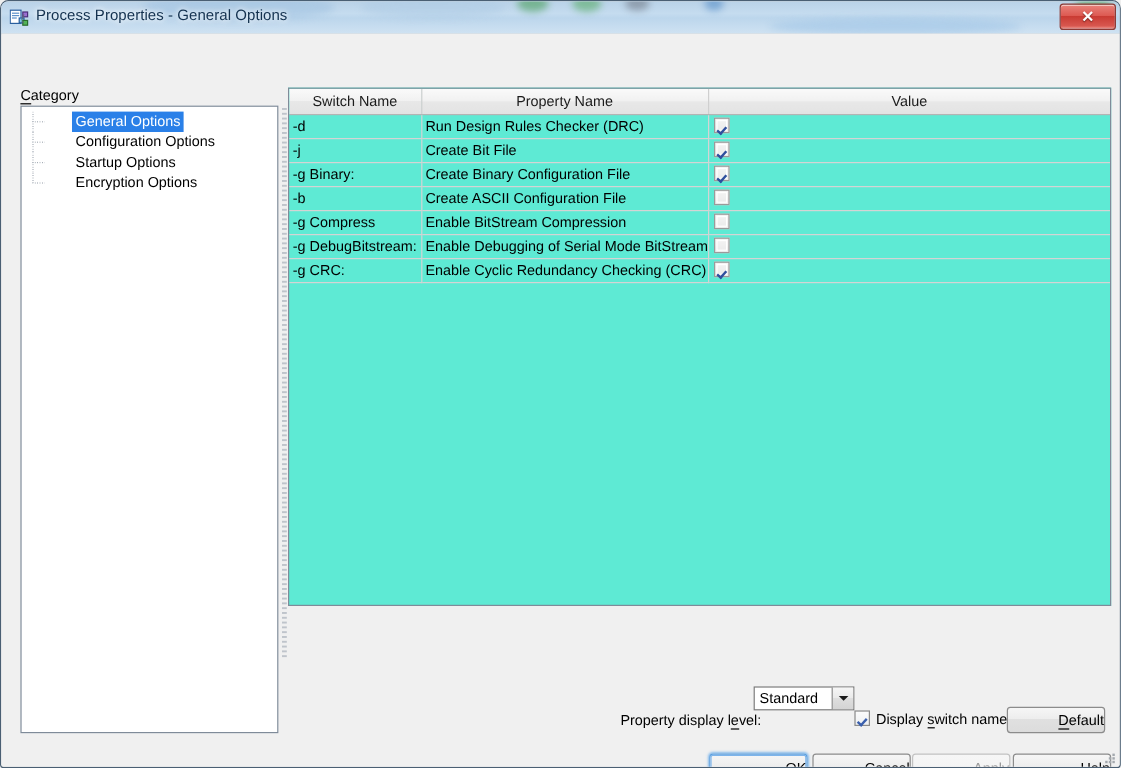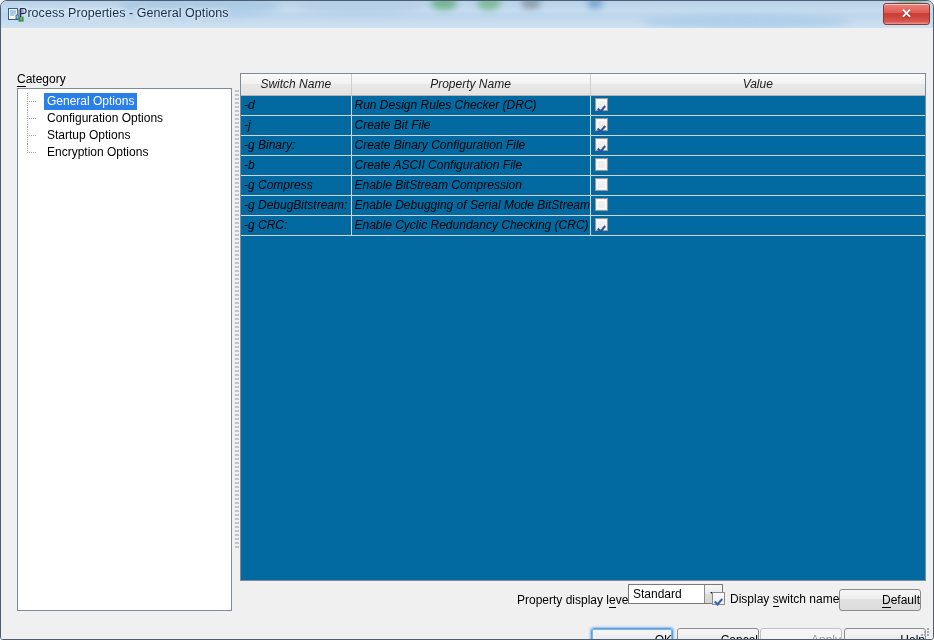--- a/index.html
+++ b/index.html
@@ -50,21 +50,21 @@
   }
   .gb { position:absolute; border-radius: 50%; }
 
   #title-icon {
     position: absolute;
     left: 7px; top: 6px;
     width: 17px; height: 16px;
   }
   #title-text {
     position: absolute;
-    left: 18px; top: 5px;
+    left: 29px; top: 5px;
     font-size: 12.5px;
     color: #13314f;
     letter-spacing: .05px;
     text-shadow: 0 0 4px rgba(255,255,255,.95), 0 0 7px rgba(255,255,255,.85);
     white-space: nowrap;
   }
 
   
   #close-btn {
     position: absolute;
@@ -122,20 +122,21 @@
     line-height: 17px;
     padding-left: 26px;
     font-size: 12px;
     color: #000;
     white-space: nowrap;
     cursor: default;
   }
   .tree-item .lbl {
     display: inline-block;
     padding: 0 3px;
+    margin-left: 16px;
   }
   .tree-item.selected .lbl {
     background: #2a80e8;
     color: #fff;
   }
   
   .tree-item::before {
     content: "";
     position: absolute;
     left: 9px; top: 0; bottom: 0;
@@ -160,26 +161,25 @@
     width: 4px; height: 460px;
     background-image: linear-gradient(to bottom, #b6bcc4 50%, transparent 50%);
     background-size: 4px 4px;
     opacity: .85;
   }
 
   
   #table-box {
     position: absolute;
     left: 239px; top: 45px;
-    width: 686px; height: 508px;
-    background: #0369a1;
+    width: 686px; height: 432px;
+    background: #5eead4;
     border: 1px solid #7f8b99;
     box-sizing: border-box;
     overflow: hidden;
-    font-style: italic;
   }
 
   #table {
     width: 100%;
     border-collapse: collapse;
     table-layout: fixed;
   }
   #table th {
     height: 21px;
     font-size: 12px;
@@ -242,22 +242,22 @@
   #display-level-label {
     position: absolute;
     left: 516px; top: 565px;
     font-size: 12px;
     color: #000;
   }
   #display-level-label u { text-decoration: none; border-bottom: 1px solid #000; }
 
   #combo {
     position: absolute;
-    left: 627px; top: 556px;
-    width: 95px; height: 20px;
+    left: 627px; top: 544px;
+    width: 84px; height: 20px;
     border: 1px solid #7a7a7a;
     background: #fff;
     box-sizing: border-box;
     cursor: default;
     padding-left: 26px;
   }
   #combo-text {
     position: absolute;
     left: 4px; top: 2px;
     font-size: 12px;

